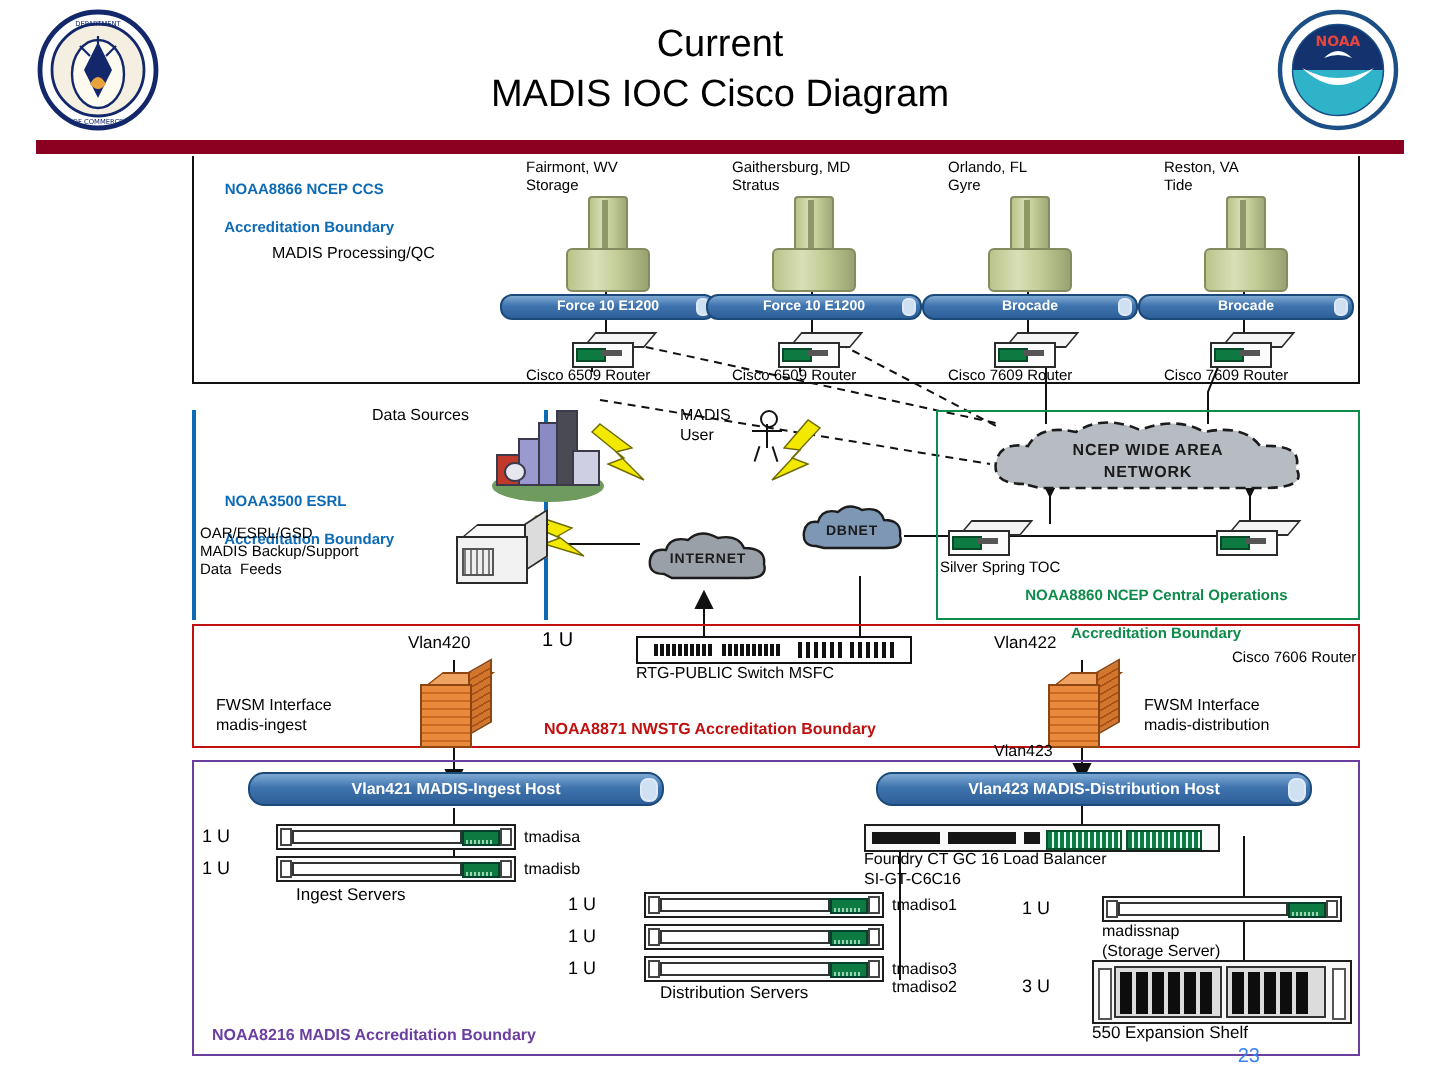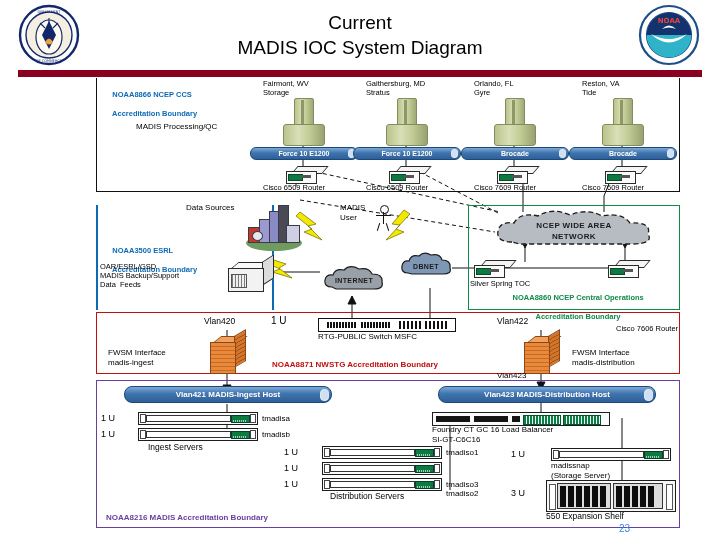--- a/index.html
+++ b/index.html
@@ -134,21 +134,21 @@
           <path d="M22 19 L27 24"></path>
           <path d="M40 19 L35 24"></path>
       </g>
       <text x="31" y="9" font-size="3.4" fill="#13286b" text-anchor="middle" font-family="DejaVu Sans, sans-serif">DEPARTMENT</text>
       <text x="31" y="58" font-size="3.4" fill="#13286b" text-anchor="middle" font-family="DejaVu Sans, sans-serif">OF COMMERCE</text>
     </svg>
   </div>
 
   <div class="hdr-title">
     <div>Current</div>
-    <div>MADIS IOC System Diagram</div>
+    <div>MADIS IOC Cisco Diagram</div>
   </div>
 
   <div class="logo-noaa">
     <svg viewBox="0 0 62 62" width="62" height="62">
       <circle cx="31" cy="31" r="29" fill="#fff" stroke="#1b4f86" stroke-width="2.2"></circle>
       <circle cx="31" cy="31" r="22.5" fill="#ffffff" stroke="#1b4f86" stroke-width="1.2"></circle>
       <path d="M8.6 31 A22.4 22.4 0 0 1 53.4 31 Z" fill="#14336e"></path>
       <path d="M8.6 31 A22.4 22.4 0 0 0 53.4 31 Z" fill="#2fb3c9"></path>
       <path d="M13 30 Q31 47 49 30 Q31 40 13 30Z" fill="#ffffff"></path>
       <path d="M24 25 Q31 18 38 25 Q31 22 24 25Z" fill="#ffffff"></path>

